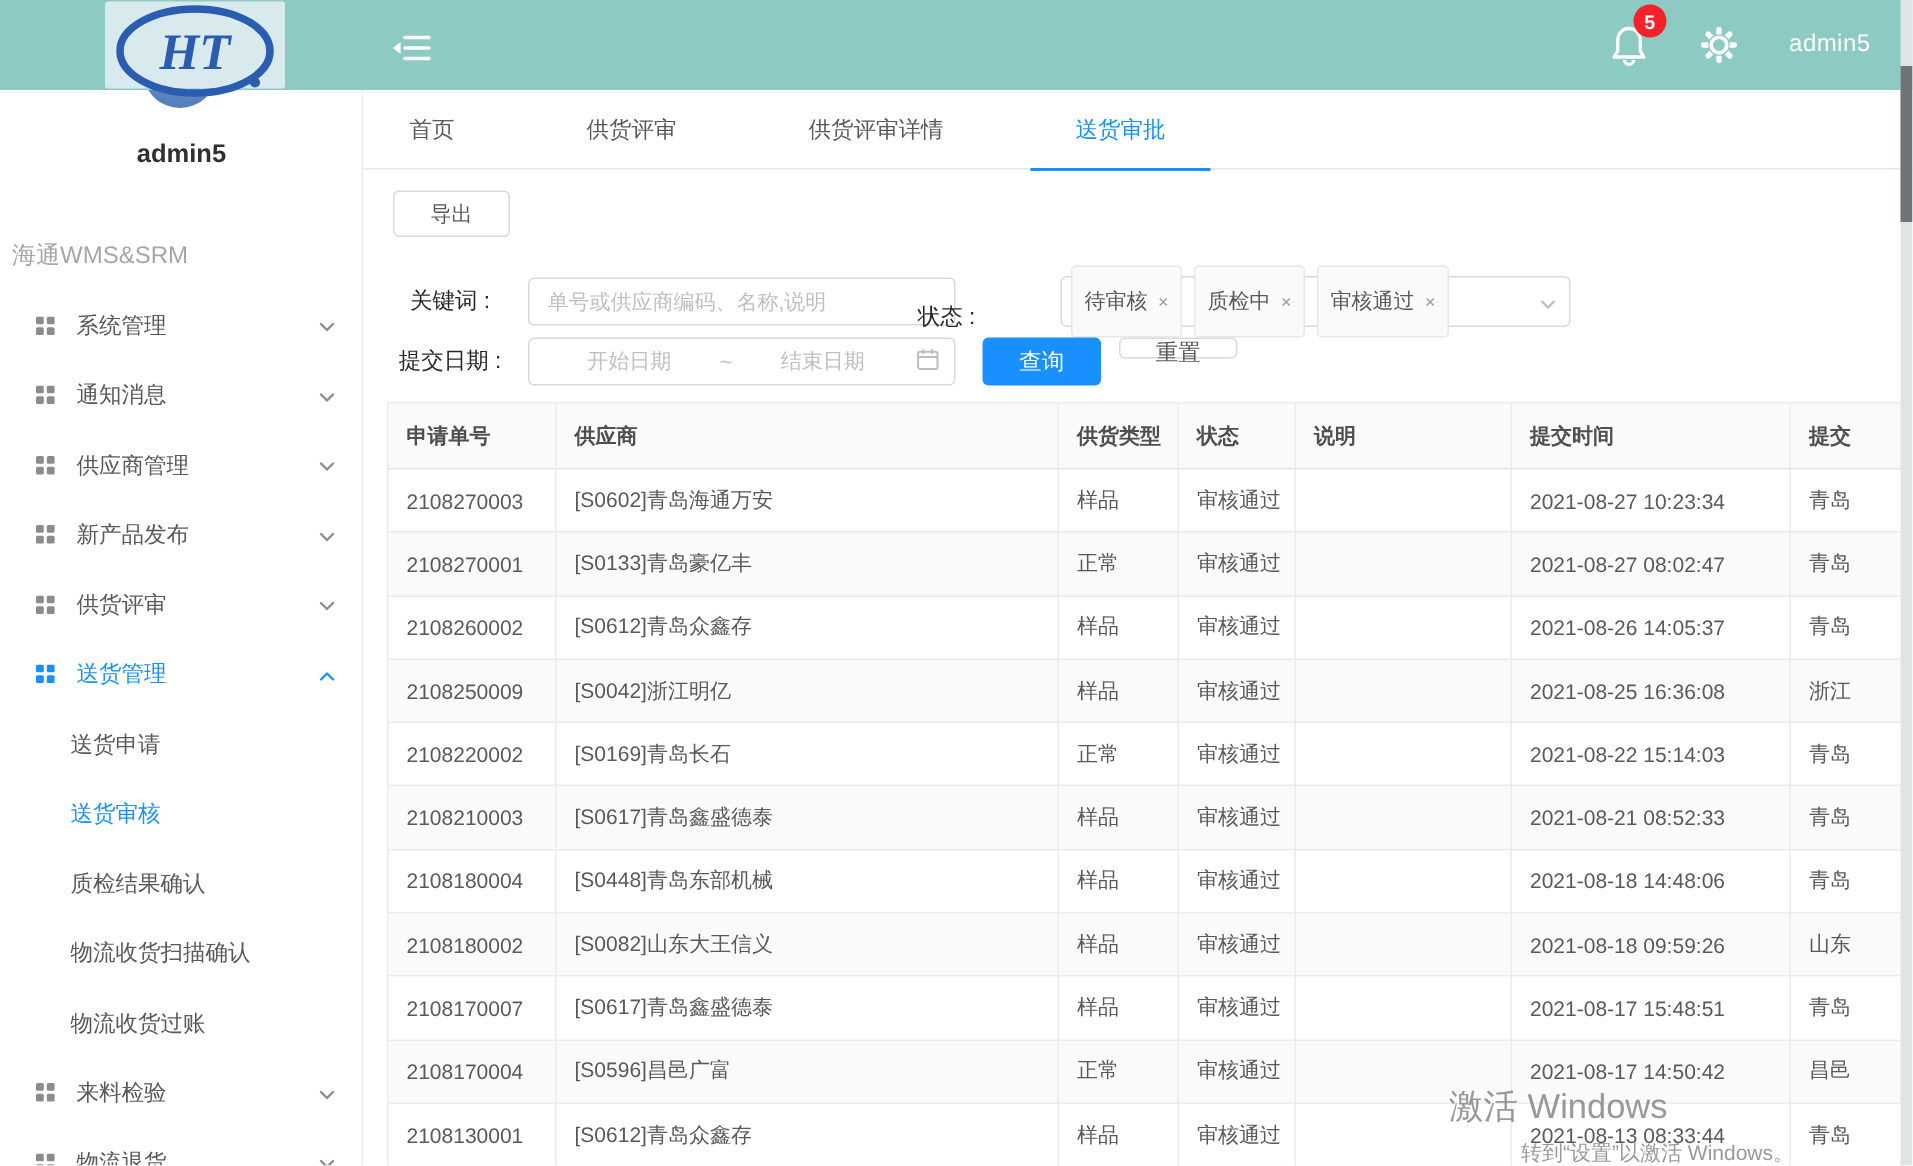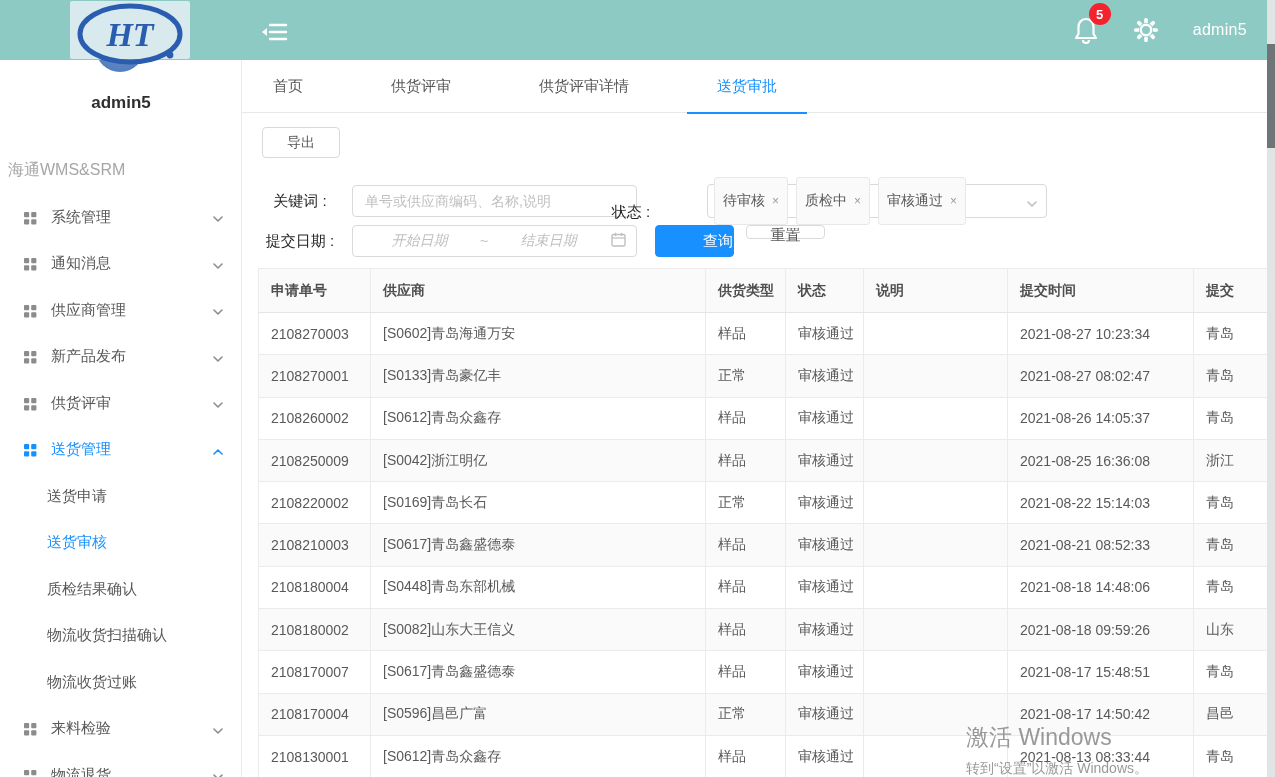--- a/index.html
+++ b/index.html
@@ -71,49 +71,49 @@
                    border:1px solid #d9d9d9; border-radius:4px; background:#fff;
                    display:flex; align-items:center; padding:0 24px 0 6px; gap:8px; cursor:pointer; }
   .status-tag { background:#fafafa; border:1px solid #e8e8e8; border-radius:3px;
                 font-size:14px; color:#595959; padding:14px 8px; display:flex; align-items:center; gap:7px; white-space:nowrap; }
   .status-tag .x { color:#9b9b9b; font-size:12px; cursor:pointer; }
   .status-select .sel-chev { position:absolute; right:8px; top:11px; }
 
   .date-range { position:absolute; left:110px; top:165px; width:285px; height:32px;
                 border:1px solid #d9d9d9; border-radius:4px; display:flex; align-items:center;
                 padding:0 10px; font-size:14px; color:#bfbfbf; cursor:text; }
-  .date-range .dr-start, .date-range .dr-end { flex:1 1 auto; text-align:center;font-style:italic; }
+  .date-range .dr-start, .date-range .dr-end { flex:1 1 auto; text-align:center; }
   .date-range .dr-sep { flex:none; padding:0 4px; }
   .date-range .cal { flex:none; margin-left:6px; }
 
   .query-btn { position:absolute; left:413px; top:165px; width:79px; height:32px;
                background:#1890ff; border:1px solid #1890ff; border-radius:4px;
                color:#fff; font-size:15px; cursor:pointer;
-               font-family:"Liberation Sans","DejaVu Sans",sans-serif;text-align:right; }
+               font-family:"Liberation Sans","DejaVu Sans",sans-serif; }
   .reset-btn { position:absolute; left:504px; top:165px; width:79px; height:14px;
                background:#fff; border:1px solid #d9d9d9; border-radius:4px;
                color:#595959; font-size:15px; cursor:pointer;
                font-family:"Liberation Sans","DejaVu Sans",sans-serif; }
 
   
   .table-wrap { position:absolute; left:16px; top:208px; width:1013px; height:509px; overflow:hidden; }
   table { border-collapse:collapse; table-layout:fixed; width:1055px; }
   th, td { border-right:1px solid #ebebeb; border-bottom:1px solid #ebebeb;
            font-size:14px; text-align:left; padding:0 12px; white-space:nowrap; overflow:hidden; }
   thead th { height:44px; background:#fafafa; color:#4f4f4f; font-weight:bold;
              border-bottom:1px solid #e5e5e5; border-top:1px solid #ebebeb; }
   th:first-child, td:first-child { border-left:1px solid #ebebeb; }
   tbody td { height:42.3px; color:#595959; background:#fff; }
   tbody tr:nth-child(even) td { background:#fafafa; }
   tbody tr { cursor:pointer; }
 
   
   .watermark { position:absolute; left:966px; top:722px; z-index:50; color:rgba(128,128,128,.8); pointer-events:none; }
   .watermark .wm1 { font-size:23px; }
-  .watermark .wm2 { font-size:14px; margin-top:7px; }
+  .watermark .wm2 { font-size:14px; margin-top:7px;margin-left:48px; }
 
   
   .scroll-track { position:absolute; right:0; top:0; width:8px; height:777px; background:#e0e4e5; z-index:60; }
   .scroll-thumb { position:absolute; right:0; top:44px; width:8px; height:104px; background:#6f7477; cursor:grab; }
 </style>
 </head>
 <body>
 
 <div class="stage">
 

